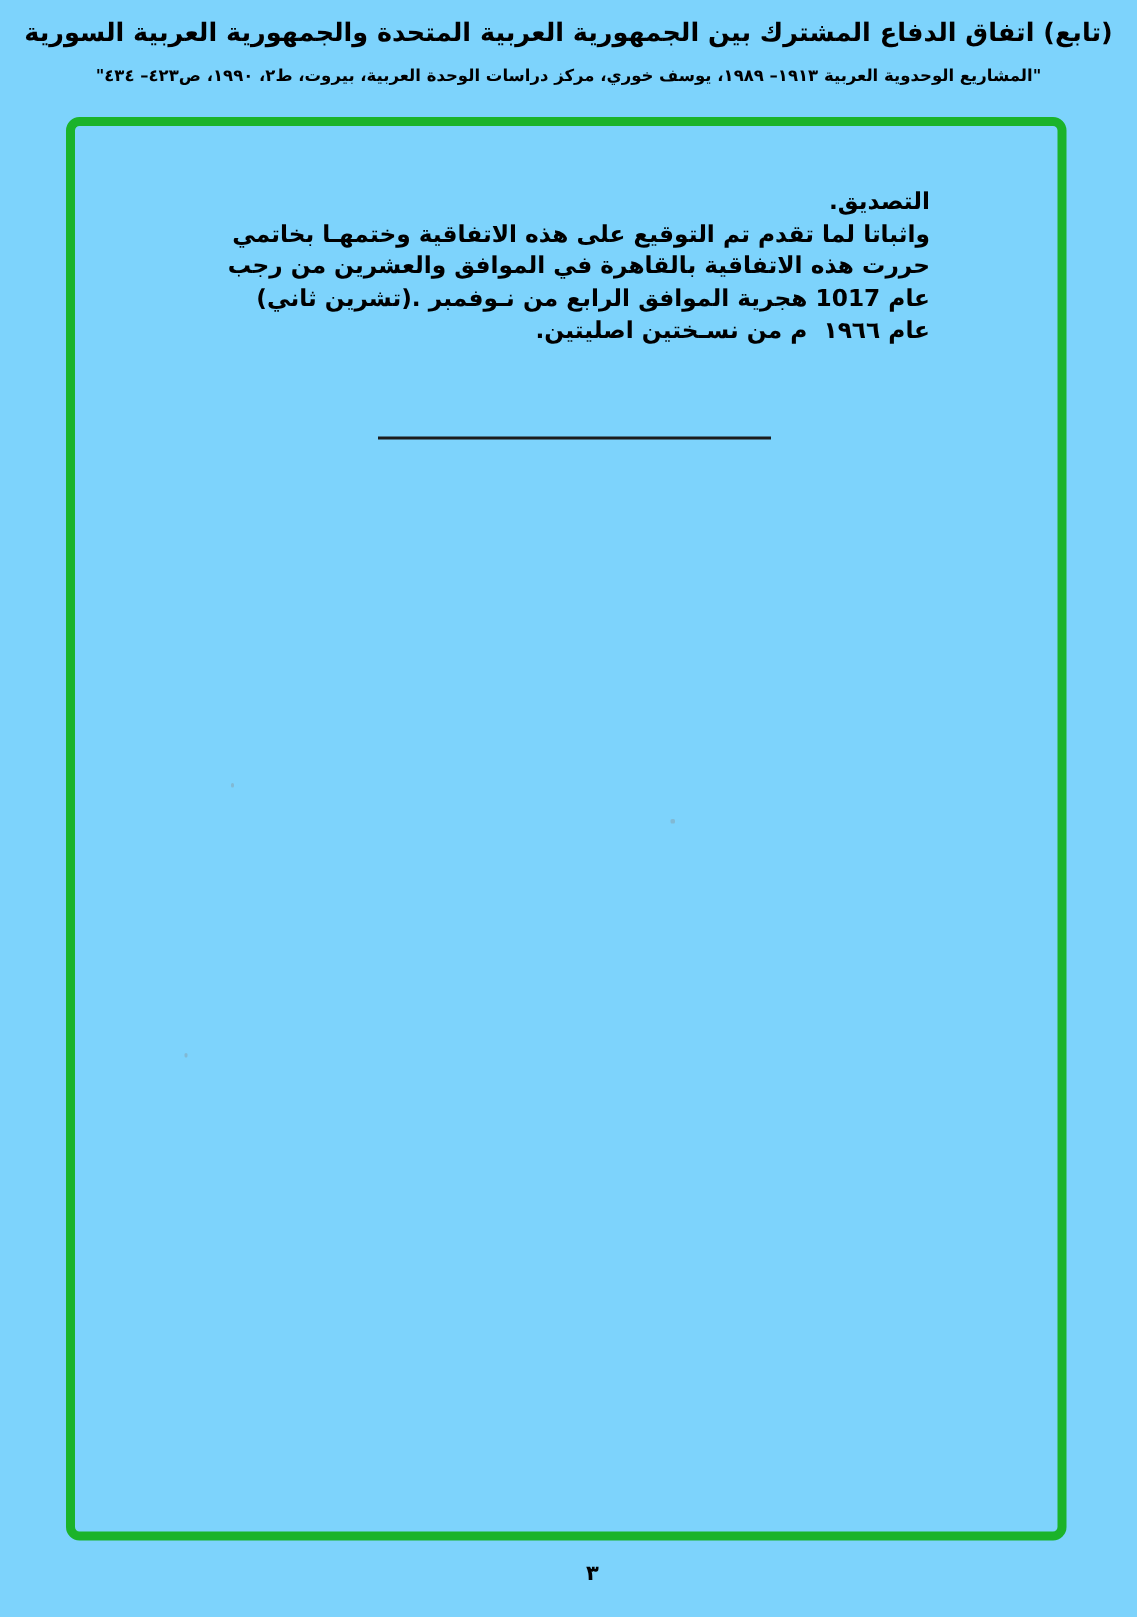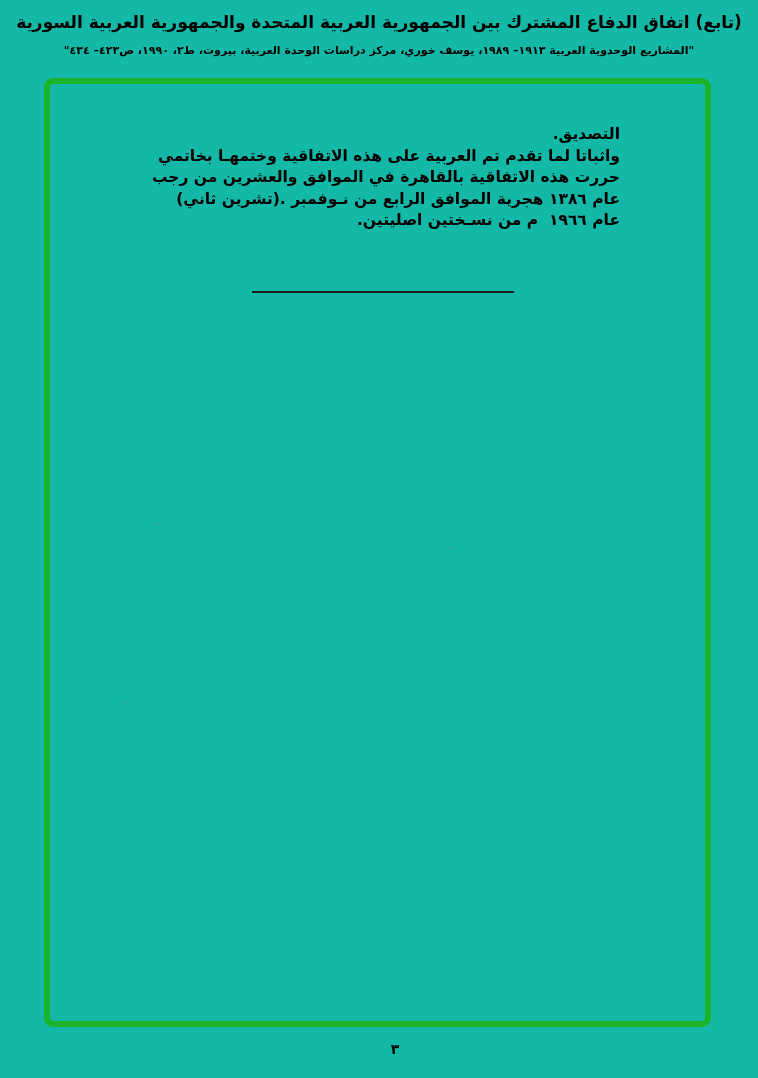--- a/index.html
+++ b/index.html
@@ -2,21 +2,21 @@
 <html lang="ar"><head>
 <meta charset="utf-8">
 <style>
   html, body { margin:0; padding:0; }
   body {
     width:758px; height:1078px;
     background:#ffffff;
     font-family:"DejaVu Sans", sans-serif;
     color:#000;
   }
-  .page { position:relative; width:758px; height:1078px; overflow:hidden; background:#14b8a6; }
+  .page { position:relative; width:758px; height:1078px; overflow:hidden; background:#7dd3fc; }
 
   .doc-title {
     position:absolute; top:12px; left:0; right:0;
     text-align:center; direction:rtl;
     font-size:17px; font-weight:bold; letter-spacing:0;
     white-space:nowrap;
   }
   .doc-citation {
     position:absolute; top:44px; left:0; right:0;
     text-align:center; direction:rtl;
@@ -67,23 +67,23 @@
 <div class="page">
 
   <div class="doc-title">(تابع) اتفاق الدفاع المشترك بين الجمهورية العربية المتحدة والجمهورية العربية السورية</div>
 
   <div class="doc-citation">"المشاريع الوحدوية العربية ١٩١٣– ١٩٨٩، يوسف خوري، مركز دراسات الوحدة العربية، بيروت، ط٢، ١٩٩٠، ص٤٢٣– ٤٣٤"</div>
 
   <div class="frame" style="border-color: rgb(27, 179, 42);"></div>
 
   <div class="body-text">
     <div class="body-line">التصديق.</div>
-    <div class="body-line">واثباتا لما تقدم تم العربية على هذه الاتفاقية وختمهـا بخاتمي</div>
+    <div class="body-line">واثباتا لما تقدم تم التوقيع على هذه الاتفاقية وختمهـا بخاتمي</div>
     <div class="body-line">حررت هذه الاتفاقية بالقاهرة في الموافق والعشرين من رجب</div>
-    <div class="body-line">عام ١٣٨٦ هجرية الموافق الرابع من نـوفمبر .(تشرين ثاني)</div>
+    <div class="body-line">عام 1017 هجرية الموافق الرابع من نـوفمبر .(تشرين ثاني)</div>
     <div class="body-line">عام ١٩٦٦&nbsp; م من نسـختين اصليتين.</div>
   </div>
 
   <div class="separator"></div>
 
   <div class="speck s1"></div>
   <div class="speck s2"></div>
   <div class="speck s3"></div>
 
   <div class="page-number">٣</div>

